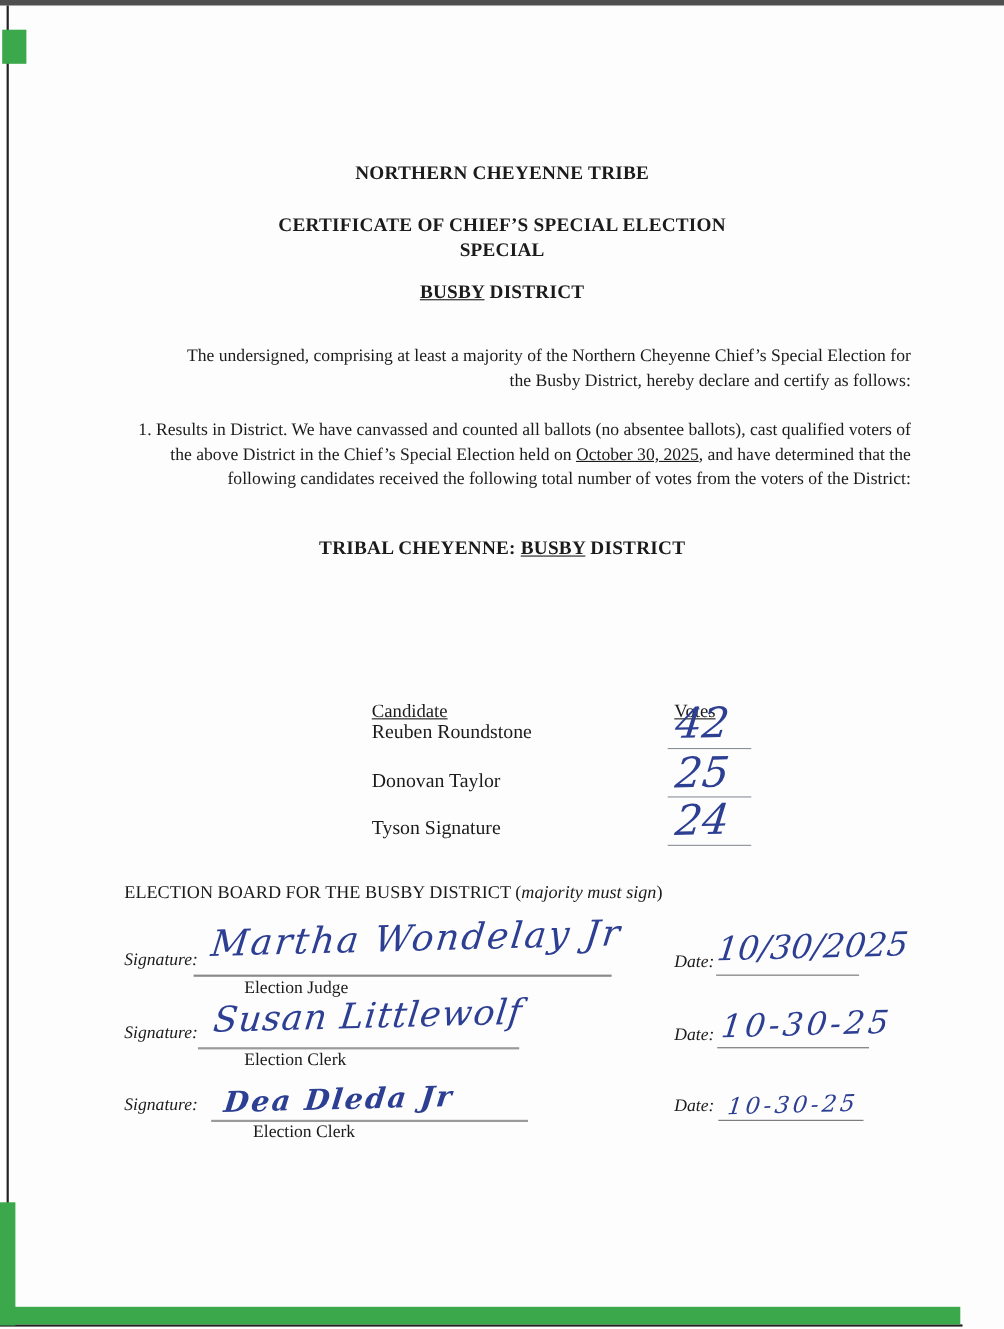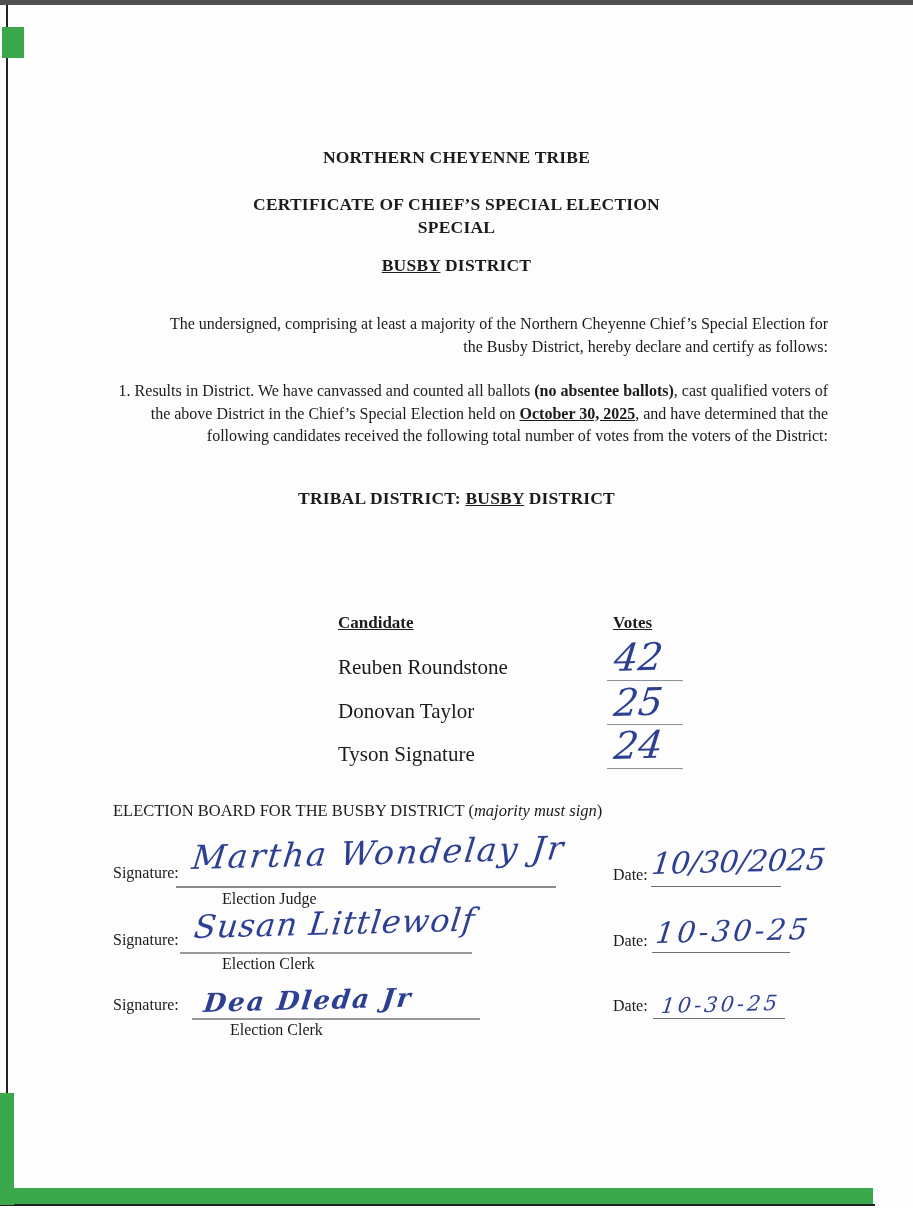--- a/index.html
+++ b/index.html
@@ -5,32 +5,32 @@
   html,body { margin:0; padding:0; background:#ffffff; }
   .page {
     position:relative; width:913px; height:1208px;
     background:#fdfdfd; overflow:hidden;
     font-family:"Liberation Serif", serif; color:#1b1b1b;
   }
   .abs { position:absolute; }
   .h-center { left:0; width:100%; text-align:center; font-weight:bold; font-size:17.5px; letter-spacing:.2px; }
   .para { left:113px; width:715px; font-size:16px; line-height:22.5px;text-align:right; }
   .u { text-decoration:underline; }
-  .b { font-weight:bold; }
+  .b { font-weight:normal;margin-top:24px; }
   .i { font-style:italic;margin-top:32px; }
-  .cell { font-size:21px; }
+  .cell { font-size:18px; }
   .hw {
     font-family:"DejaVu Serif", serif; font-style:italic;
     color:#2d3f93; white-space:nowrap;
     transform:skewX(-8deg) rotate(-1.5deg); transform-origin:left bottom;
   }
   .sig-line { border-bottom:2px solid #8a8a8a; height:0; }
   .date-line { border-bottom:1.8px solid #6f6f6f; height:0; }
   .vote-line { border-bottom:1.6px solid #8a8f98; height:0; width:76px; }
-  .label { font-size:16px; }
+  .label { font-size:16px;font-style:italic; }
   .role { font-size:16px; }
   
   .art-top   { left:0; top:0; width:913px; height:5px; }
   .art-left  { left:6px; top:5px; width:2px; height:1200px; }
   .art-bottomline { left:0; top:1204px; width:875px; height:2px; }
   .art-green-sq   { left:2px;  top:27px;   width:22px;  height:31px; }
   .art-green-left { left:0;    top:1093px; width:14px;  height:112px; }
   .art-green-bot  { left:0;    top:1188px; width:873px; height:16px; }
 </style>
 </head>
@@ -56,21 +56,21 @@
     <span class="u">BUSBY</span><span> DISTRICT</span>
   </div>
 
   <div class="abs para" style="top:313px; text-indent:40px">The undersigned, comprising at least a majority of the Northern Cheyenne Chief’s Special Election for the Busby District, hereby declare and certify as follows:</div>
 
   <div class="abs para" style="top:380px">
     <span>1. Results in District.  We have canvassed and counted all ballots </span><span class="b">(no absentee ballots)</span><span>, cast qualified voters of the above District in the Chief’s Special Election held on </span><span class="b u">October 30, 2025</span><span>, and have determined that the following candidates received the following total number of votes from the voters of the District:</span>
   </div>
 
   <div class="abs h-center" style="top:488px">
-    <span>TRIBAL DISTRICT: </span><span class="u">BUSBY</span><span> DISTRICT</span>
+    <span>TRIBAL CHEYENNE: </span><span class="u">BUSBY</span><span> DISTRICT</span>
   </div>
 
 
   <div class="abs b u cell" style="left:338px; top:613px; font-size:17px">Candidate</div>
   <div class="abs b u cell" style="left:613px; top:613px; font-size:17px">Votes</div>
 
   <div class="abs cell" style="left:338px; top:655px">Reuben Roundstone</div>
   <div class="abs cell" style="left:338px; top:699px">Donovan Taylor</div>
   <div class="abs cell" style="left:338px; top:742px">Tyson Signature</div>
 

